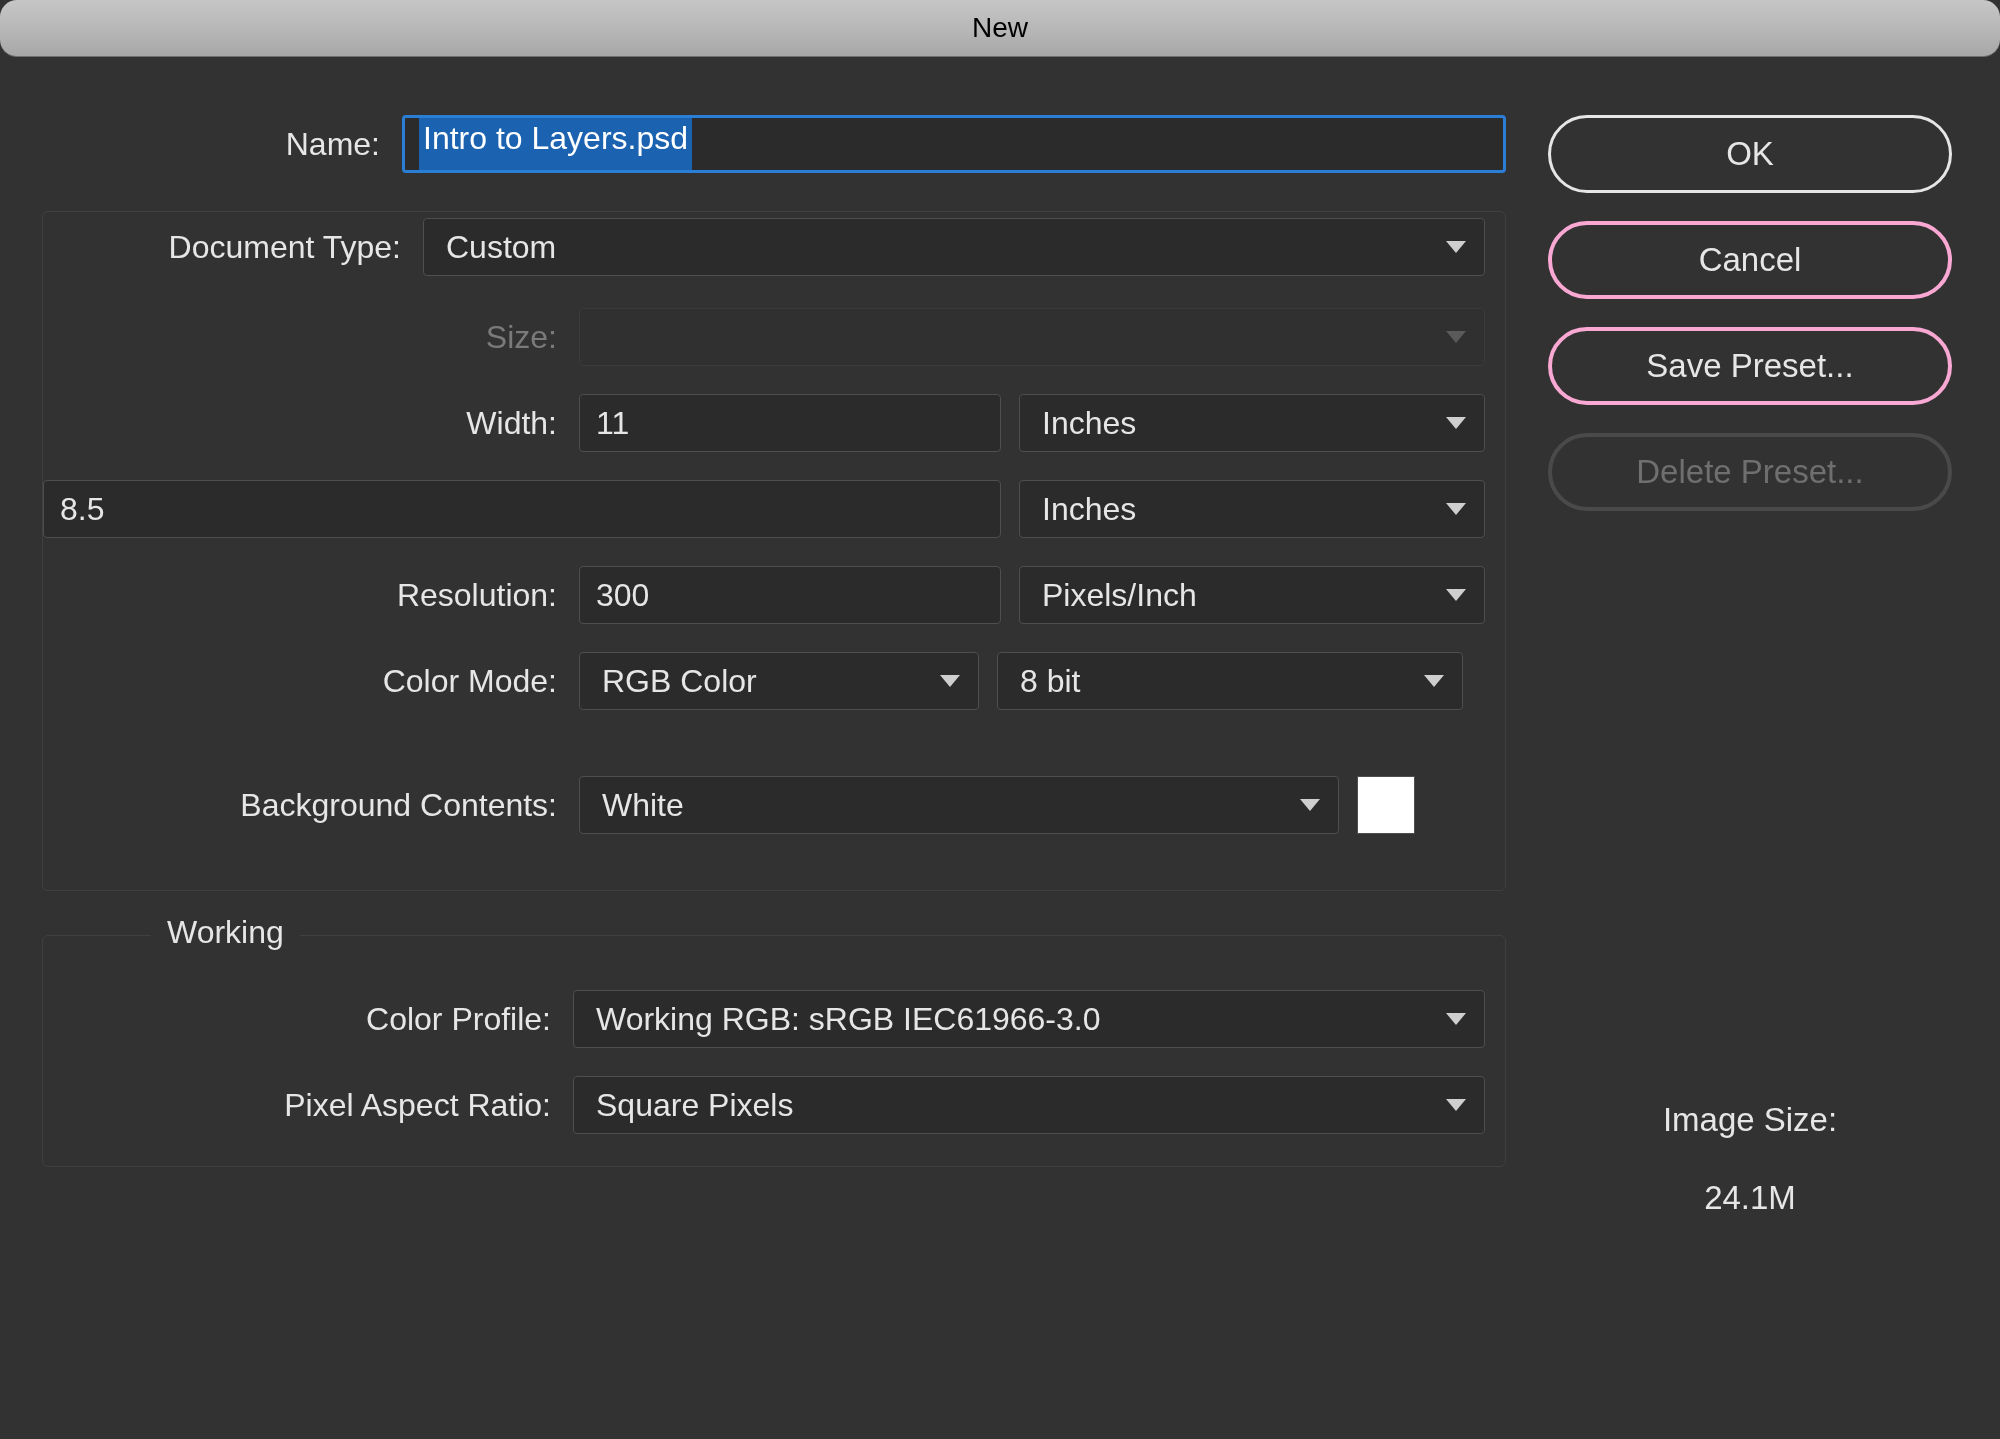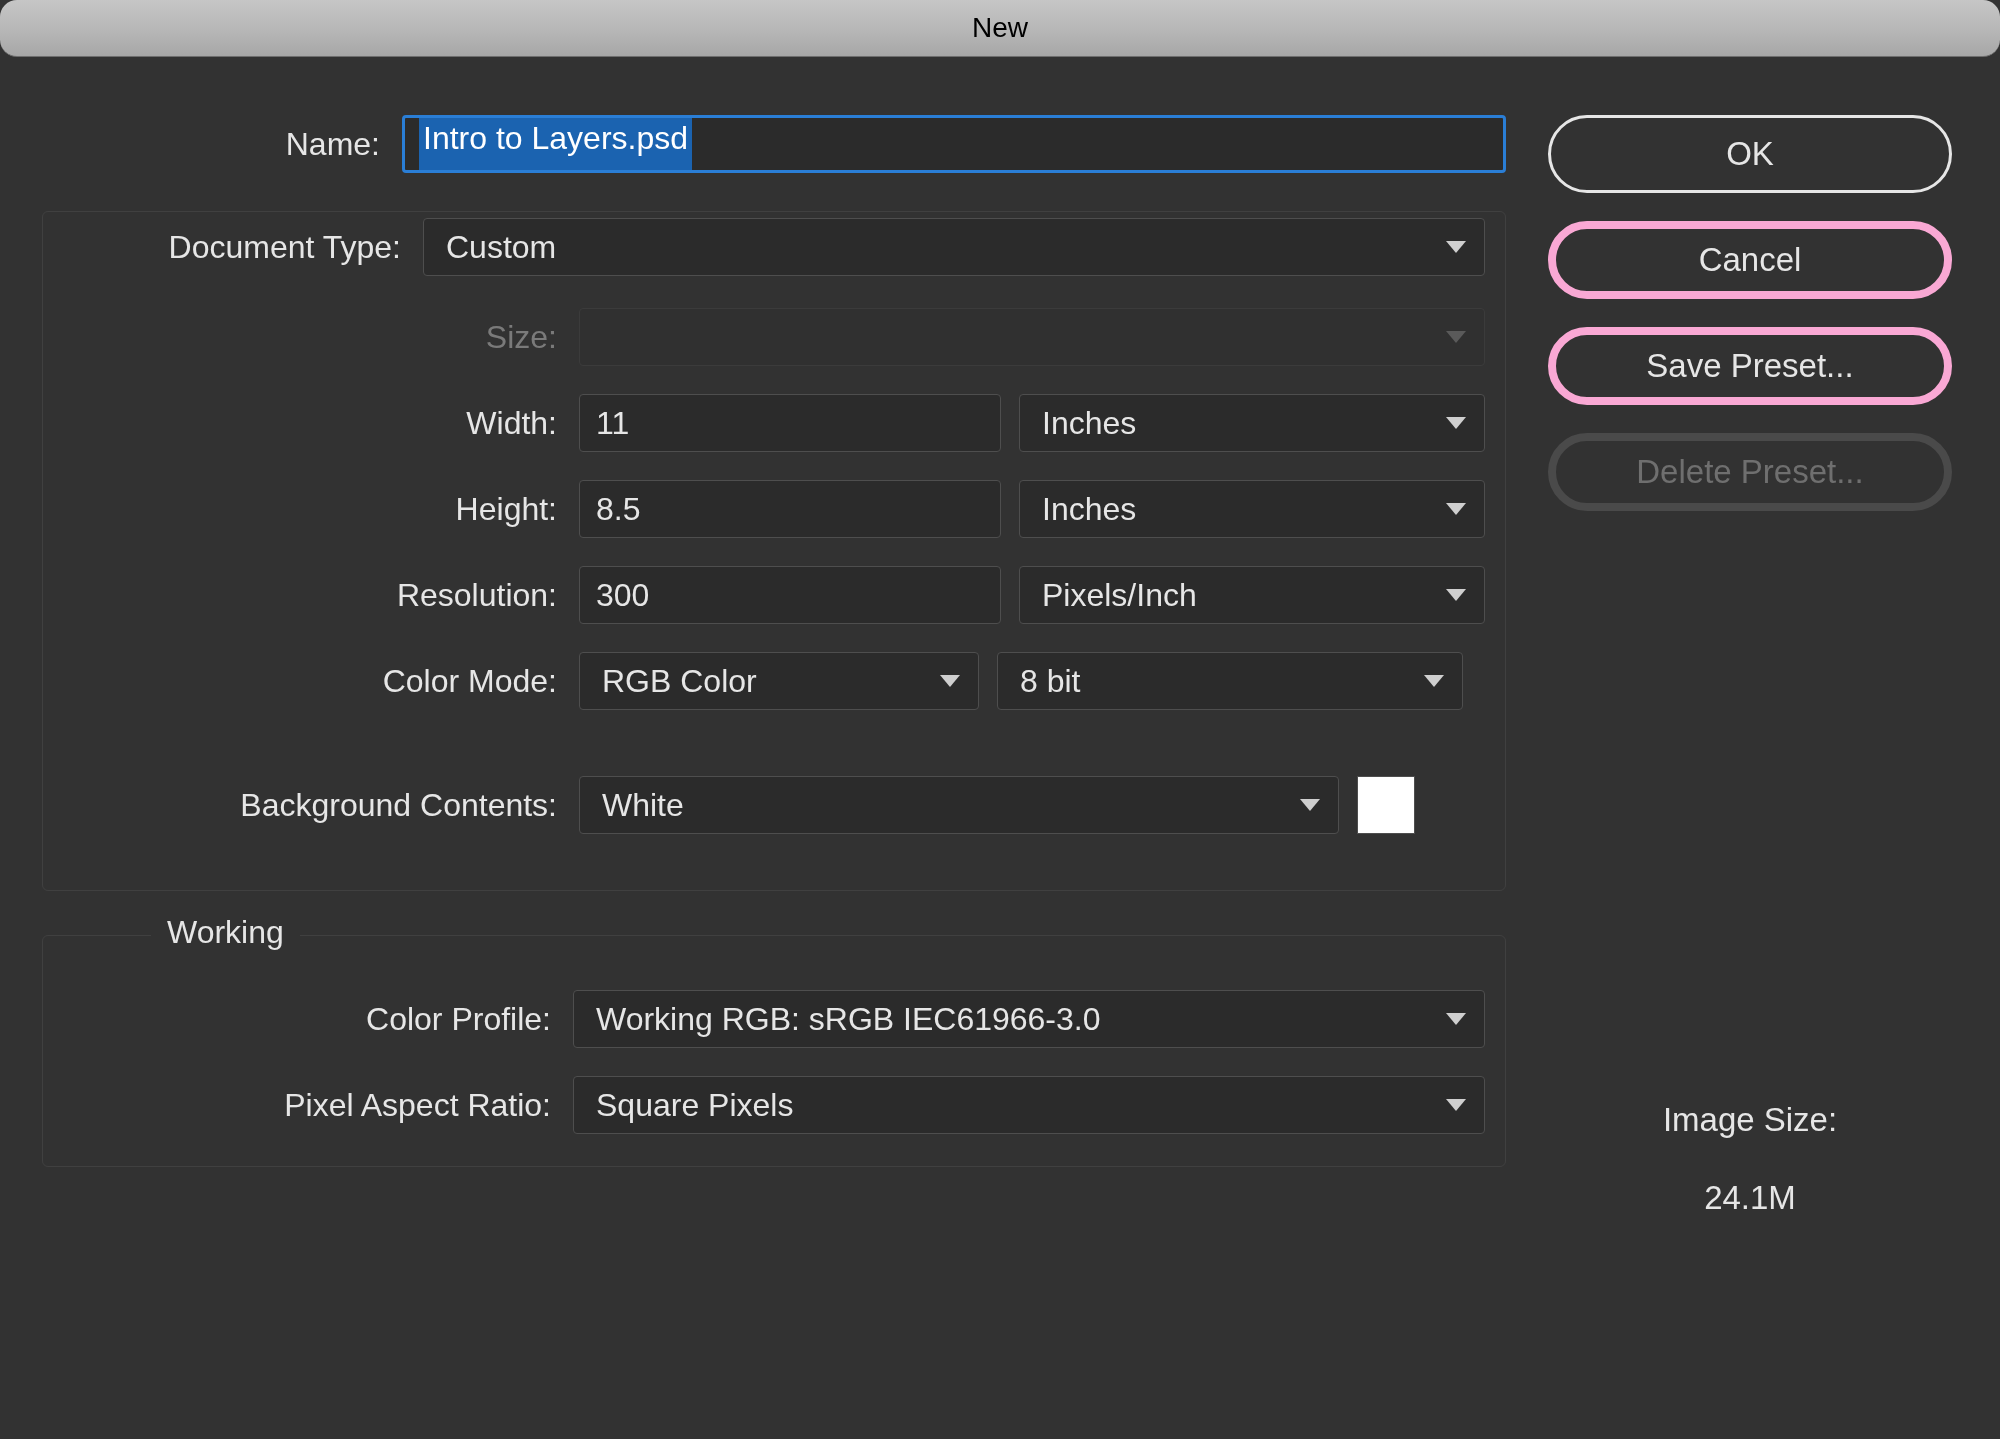--- a/index.html
+++ b/index.html
@@ -191,21 +191,21 @@
   }
   .advanced .row .lbl {
     width: 510px;
   }
   .advanced .select { flex:1; }
 
   
   .btn {
     width: 404px;
     height: 78px;
-    border: 8px solid #f9a8d4;
+    border: 4px solid #f9a8d4;
     border-radius: 40px;
     background: transparent;
     color: #e6e6e6;
     font-size: 33px;
     display: flex;
     align-items: center;
     justify-content: center;
     margin-bottom: 28px;
     cursor: default;
   }
@@ -283,21 +283,20 @@
             <div class="fields" style="padding-right:20px;">
               <input class="text-input w-num" value="11" style="">
               <div class="select w-unit">
                 <span>Inches</span>
                 <span class="chev"></span>
               </div>
             </div>
           </div>
 
           <div class="row">
-            <div class="lbl">Height:</div>
             <div class="fields" style="padding-right:20px;">
               <input class="text-input w-num" value="8.5" style="">
               <div class="select w-unit">
                 <span>Inches</span>
                 <span class="chev"></span>
               </div>
             </div>
           </div>
 
           <div class="row">

